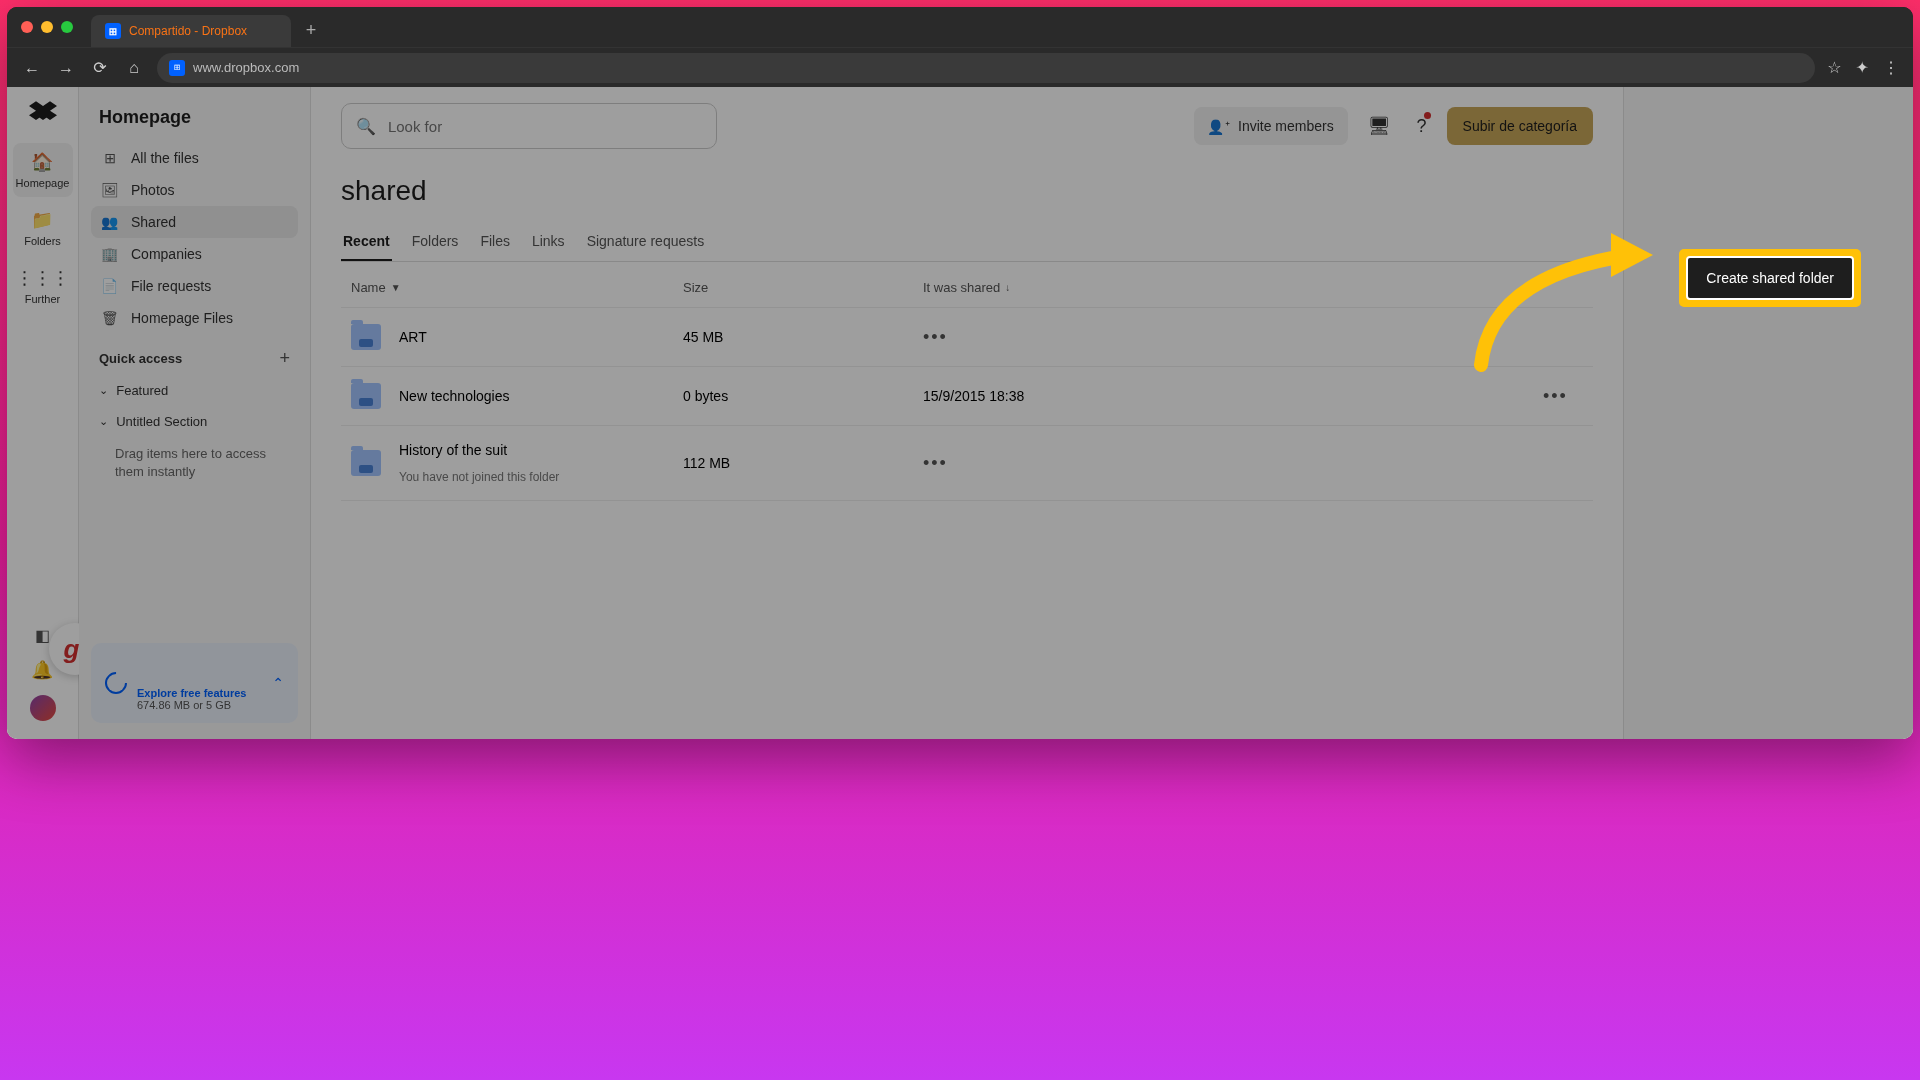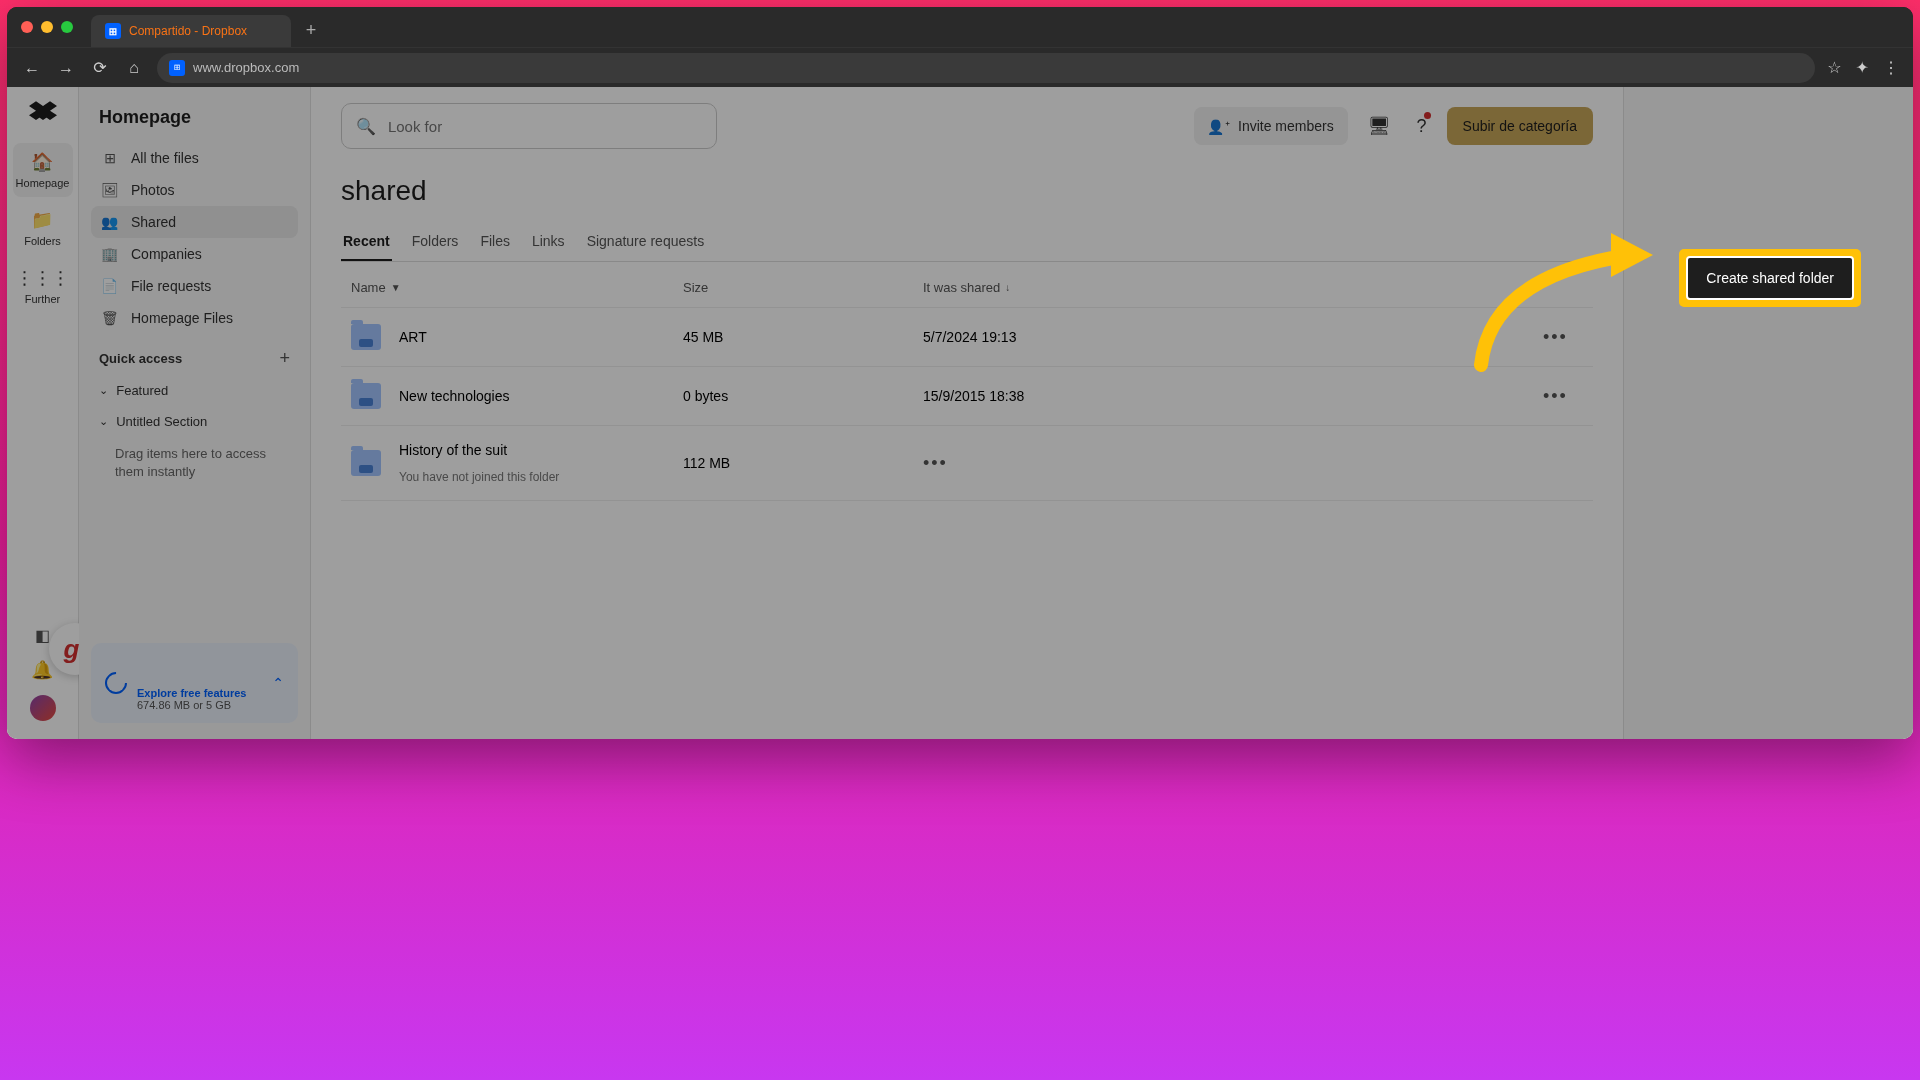--- a/index.html
+++ b/index.html
@@ -263,21 +263,20 @@
           </div>
         <div class="col-actions"></div>
       </div>
 
       <div class="row">
         <div class="col-name">
             <div class="folder-icon"></div>
             <div class="row-name-text">ART</div>
           </div>
         <div class="col-size row-name-text">45 MB</div>
-        <div class="col-shared row-name-text">5/7/2024 19:13</div>
         <div class="col-actions"><span class="row-more">•••</span></div>
       </div>
       <div class="row">
         <div class="col-name">
             <div class="folder-icon"></div>
             <div class="row-name-text">New technologies</div>
           </div>
         <div class="col-size row-name-text">0 bytes</div>
         <div class="col-shared row-name-text">15/9/2015 18:38</div>
         <div class="col-actions"><span class="row-more">•••</span></div>

